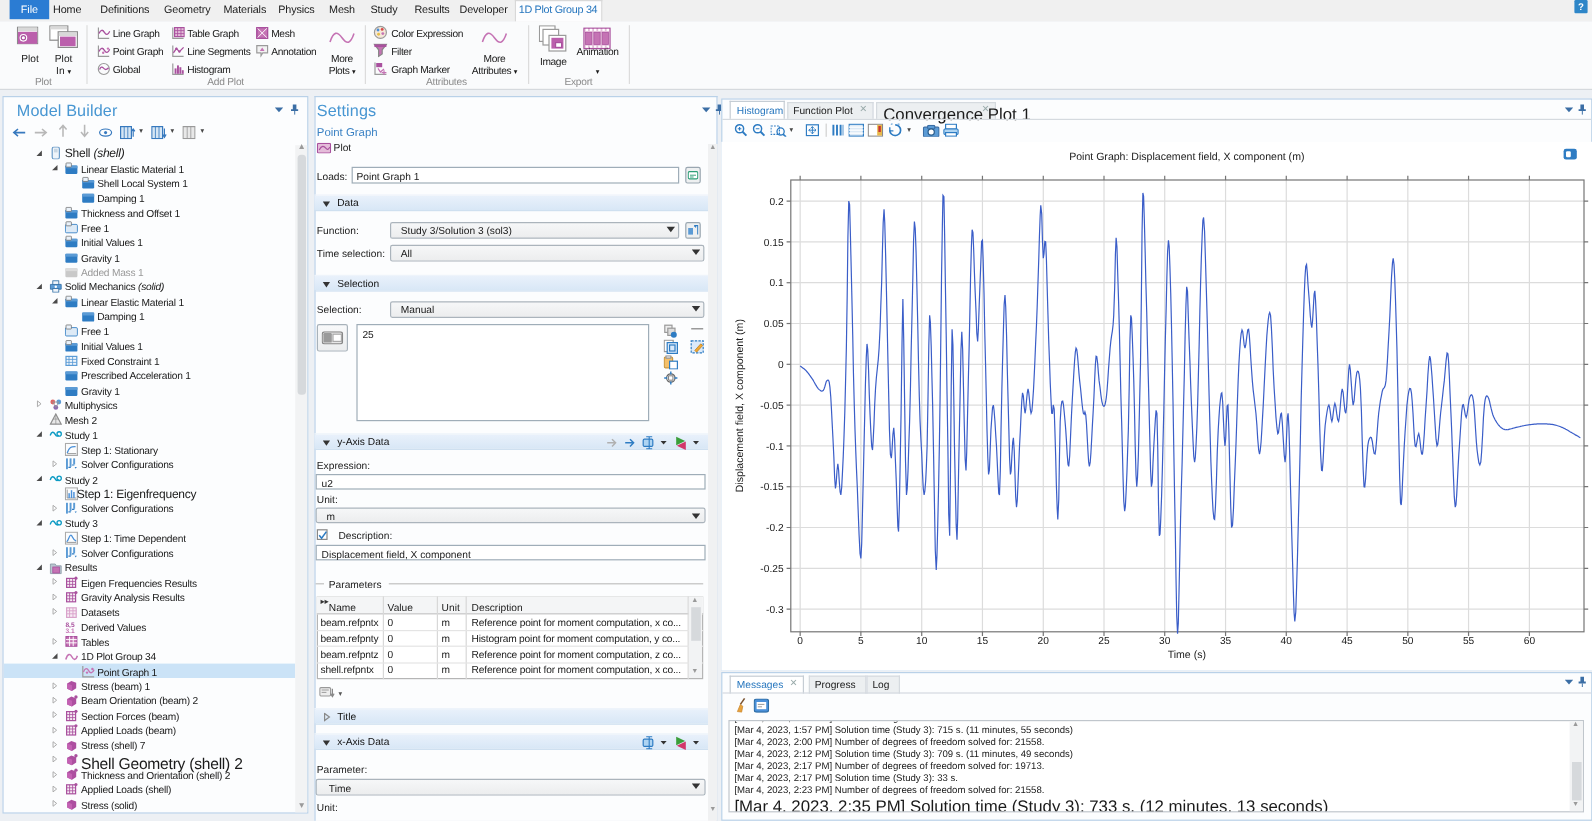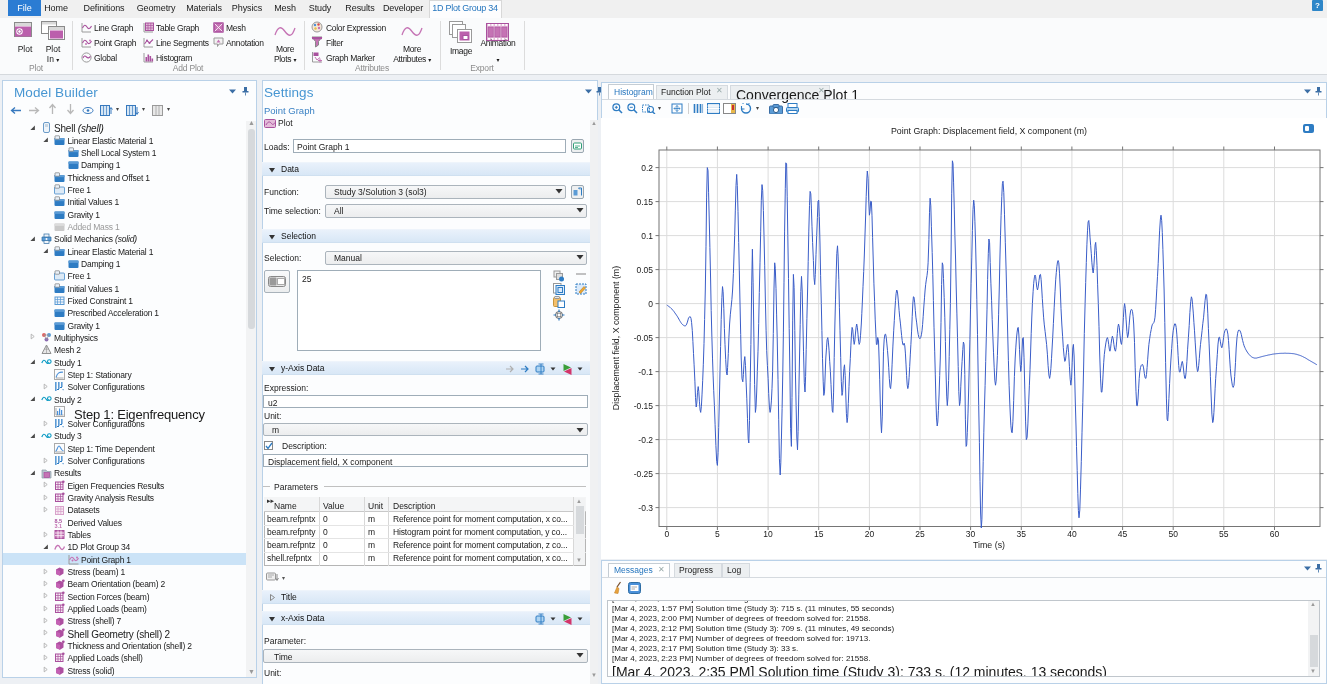--- a/index.html
+++ b/index.html
@@ -362,21 +362,21 @@
       <circle cx="8.3" cy="4.6" r="1.8" fill="none" stroke="#0d9bc4" stroke-width="1.1"></circle>
     </svg>
 <div class="tx" style="left:51.0px;top:273.5px;font-size:8.5px;letter-spacing:-0.2px;color:#1a1a1a">Study 2</div>
 <svg class="abs" style="left:51.0px;top:284.89px" width="11" height="11" viewBox="0 0 11 11">
       <rect x="0.5" y="0.5" width="10" height="10" fill="#fbfcfd" stroke="#aaa"></rect>
       <path d="M2 9 H9.5 M2 9 V2" stroke="#888" stroke-width="0.7"></path>
       <rect x="3" y="5" width="1.2" height="4" fill="#4a90d9"></rect>
       <rect x="5" y="2.5" width="1.2" height="6.5" fill="#4a90d9"></rect>
       <rect x="7" y="4" width="1.2" height="5" fill="#4a90d9"></rect>
     </svg>
-<div class="tx" style="left:71px;top:285.8px;font-size:13px;letter-spacing:-0.2px;color:#1a1a1a">Step 1: Eigenfrequency</div>
+<div class="tx" style="left:61px;top:285.8px;font-size:10px;letter-spacing:-0.2px;color:#1a1a1a">Step 1: Eigenfrequency</div>
 <svg class="abs" style="left:39.0px;top:298.72px" width="7" height="7" viewBox="0 0 7 7">
       <path d="M2.2 1.1 L2.2 5.9 L5.2 3.5 Z" fill="none" stroke="#a8a8a8" stroke-width="0.8"></path>
     </svg>
 <svg class="abs" style="left:51.0px;top:297.22px" width="11" height="11" viewBox="0 0 11 11">
       <rect x="1" y="1" width="1.6" height="9" fill="#5b9bd5"></rect>
       <rect x="4" y="1" width="1.6" height="7" fill="#5b9bd5"></rect>
       <rect x="7" y="1" width="1.6" height="5" fill="#5b9bd5"></rect>
       <path d="M3 8.5 L5 8.5 M6 6.5 L8 6.5" stroke="#2e7cc3" stroke-width="1"></path>
       <path d="M8.2 8.2 L10 8.2 L9.1 9.6 Z" fill="#2e7cc3"></path>
     </svg>
@@ -512,21 +512,21 @@
     </svg>
 <div class="tx" style="left:64.5px;top:495.4px;font-size:8.5px;letter-spacing:-0.2px;color:#1a1a1a">Stress (shell) 7</div>
 <svg class="abs" style="left:39.0px;top:508.33000000000004px" width="7" height="7" viewBox="0 0 7 7">
       <path d="M2.2 1.1 L2.2 5.9 L5.2 3.5 Z" fill="none" stroke="#a8a8a8" stroke-width="0.8"></path>
     </svg>
 <svg class="abs" style="left:51.0px;top:506.83000000000004px" width="11" height="11" viewBox="0 0 11 11">
       <path d="M2 3.5 L5.5 1.5 L9.5 3 L9.5 7.5 L6 9.8 L2 8 Z" fill="#ad4fa0"></path>
       <path d="M2 3.5 L6 5 L6 9.8 L2 8 Z" fill="#c361b3"></path>
       <circle cx="9.3" cy="1.8" r="1.4" fill="#a9519e"></circle>
     </svg>
-<div class="tx" style="left:64.5px;top:507.7px;font-size:10px;letter-spacing:-0.2px;color:#1a1a1a">Shell Geometry (shell) 2</div>
+<div class="tx" style="left:64.5px;top:507.7px;font-size:13px;letter-spacing:-0.2px;color:#1a1a1a">Shell Geometry (shell) 2</div>
 <svg class="abs" style="left:39.0px;top:520.66px" width="7" height="7" viewBox="0 0 7 7">
       <path d="M2.2 1.1 L2.2 5.9 L5.2 3.5 Z" fill="none" stroke="#a8a8a8" stroke-width="0.8"></path>
     </svg>
 <svg class="abs" style="left:51.0px;top:519.16px" width="11" height="11" viewBox="0 0 11 11">
       <path d="M2 3.5 L5.5 1.5 L9.5 3 L9.5 7.5 L6 9.8 L2 8 Z" fill="#ad4fa0"></path>
       <path d="M2 3.5 L6 5 L6 9.8 L2 8 Z" fill="#c361b3"></path>
       <circle cx="9.3" cy="1.8" r="1.4" fill="#a9519e"></circle>
     </svg>
 <div class="tx" style="left:64.5px;top:520.1px;font-size:8.5px;letter-spacing:-0.2px;color:#1a1a1a">Thickness and Orientation (shell) 2</div>
 <svg class="abs" style="left:39.0px;top:532.99px" width="7" height="7" viewBox="0 0 7 7">

